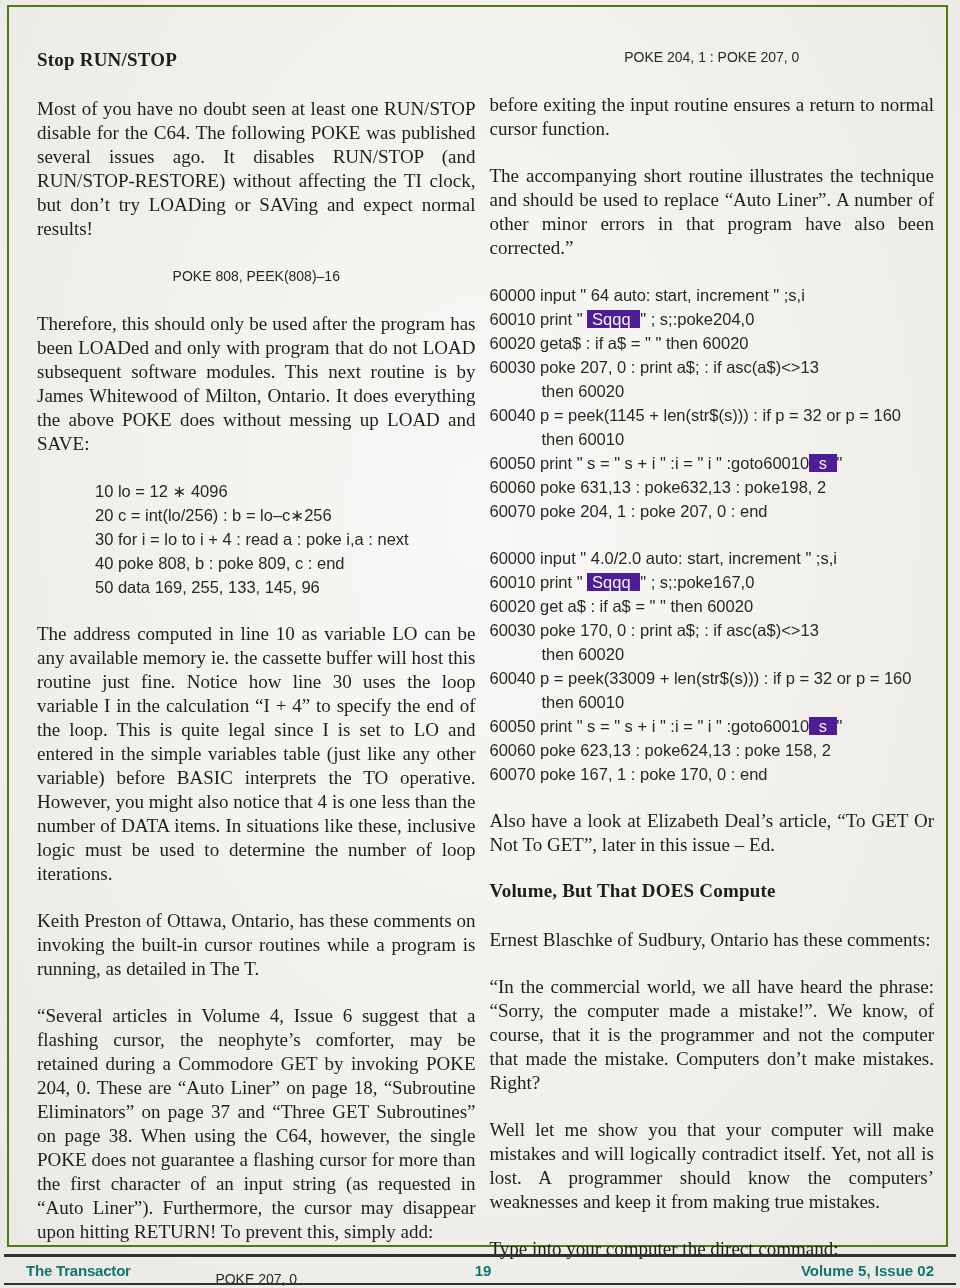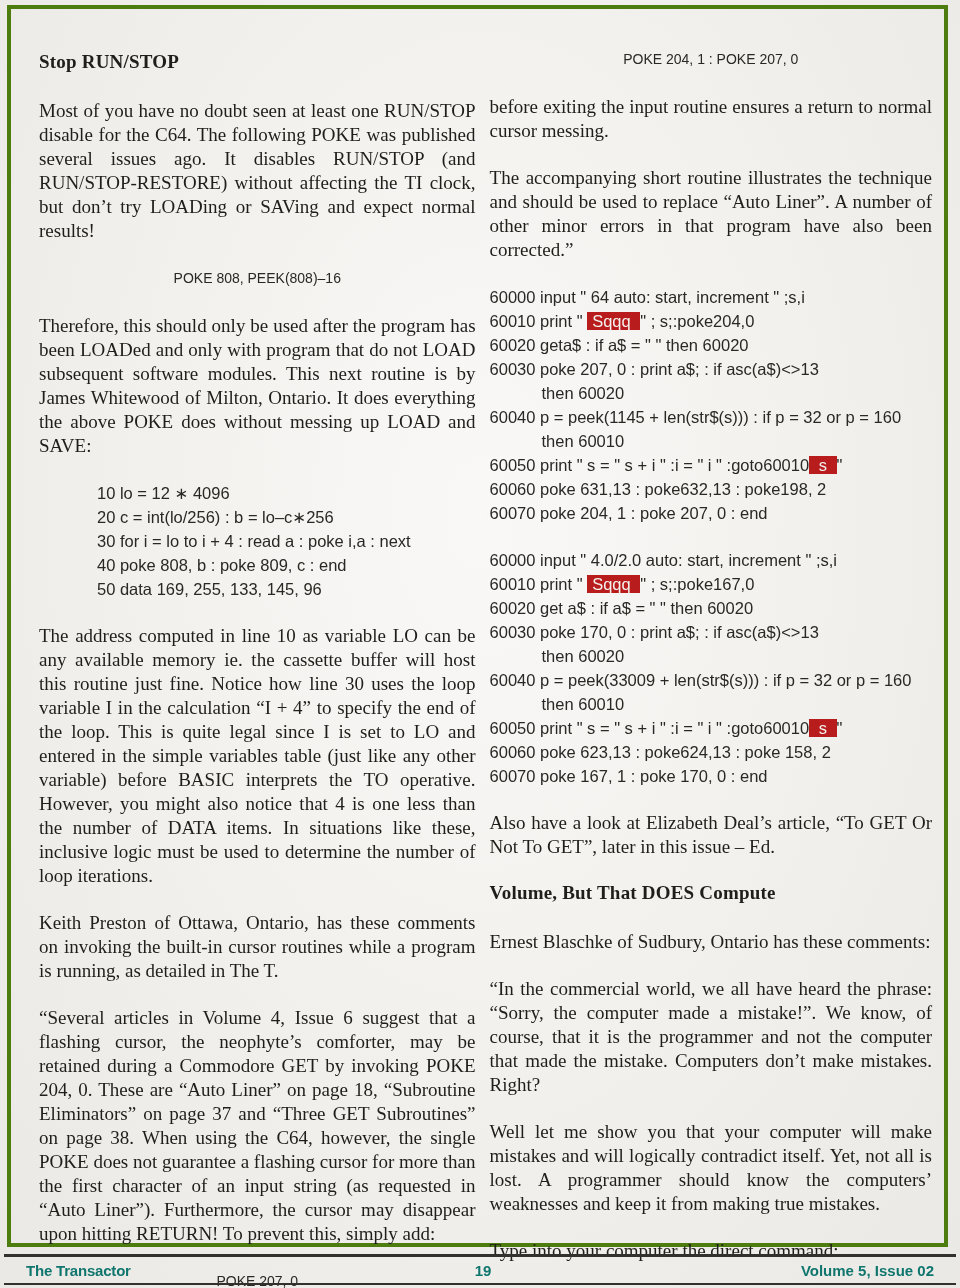--- a/index.html
+++ b/index.html
@@ -11,21 +11,21 @@
     background: #f3f2ee;
     background-image: radial-gradient(ellipse at 50% 40%, rgba(255,255,255,0.5), rgba(0,0,0,0.04));
     font-family: "Liberation Serif", serif;
     color: #201e1b;
     overflow: hidden;
   }
   .page-frame {
     position: absolute;
     left: 7px; top: 5px;
     width: 941px; height: 1242px;
-    border: 4px solid #4d7c0f;
+    border: 2px solid #4d7c0f;
     box-sizing: border-box;
   }
   .page-inner {
     display: flex;
     gap: 14px;
     padding: 36px 12px 0 28px;
     box-sizing: border-box;
   }
   .col { width: 440px; }
   .col.right { width: 446px; }
@@ -54,21 +54,21 @@
     font-family: "Liberation Sans", sans-serif;
     font-size: 16.5px;
     line-height: 24px;
     margin: 0 0 23px 0;
     color: #2a2825;
     white-space: nowrap;
   }
   .listing.indented { padding-left: 58px; }
   .code-line.cont { padding-left: 52px; }
   .inv {
-    background: #b91c1c;
+    background: #4c1d95;
     color: #f3f2ee;
     padding: 0 5px;
   }
   .u {
     text-underline-offset: 3px;
   }
 
   .footer-rule-top {
     position: absolute;
     left: 4px; right: 4px; top: 1254px;
@@ -115,21 +115,21 @@
           <div class="code-line"><span>50 data 169, 255, 133, 145, 96</span></div>
         </div>
         <p class="para">The address computed in line 10 as variable LO can be any available memory ie. the cassette buffer will host this routine just fine. Notice how line 30 uses the loop variable I in the calculation “I + 4” to specify the end of the loop. This is quite legal since I is set to LO and entered in the simple variables table (just like any other variable) before BASIC interprets the TO operative. However, you might also notice that 4 is one less than the number of DATA items. In situations like these, inclusive logic must be used to determine the number of loop iterations.</p>
         <p class="para">Keith Preston of Ottawa, Ontario, has these comments on invoking the built-in cursor routines while a program is running, as detailed in The T.</p>
         <p class="para">“Several articles in Volume 4, Issue 6 suggest that a flashing cursor, the neophyte’s comforter, may be retained during a Commodore GET by invoking POKE 204, 0. These are “Auto Liner” on page 18, “Subroutine Eliminators” on page 37 and “Three GET Subroutines” on page 38. When using the C64, however, the single POKE does not guarantee a flashing cursor for more than the first character of an input string (as requested in “Auto Liner”). Furthermore, the cursor may disappear upon hitting RETURN! To prevent this, simply add:</p>
         <div class="code-center">POKE 207, 0</div>
         <p class="para">in any line after the GET. A further:</p>
       </div>
     <div class="col right" id="col-right">
         <div class="code-center">POKE 204, 1 : POKE 207, 0</div>
-        <p class="para">before exiting the input routine ensures a return to normal cursor messing.</p>
+        <p class="para">before exiting the input routine ensures a return to normal cursor function.</p>
         <p class="para">The accompanying short routine illustrates the technique and should be used to replace “Auto Liner”. A number of other minor errors in that program have also been corrected.”</p>
         <div class="listing">
           <div class="code-line"><span>60000 input " </span><span class="u">64 auto</span><span>: start, increment " ;s,i</span></div>
           <div class="code-line"><span>60010 print " </span><span class="inv"> Sqqq </span><span> " ; s;:poke204,0</span></div>
           <div class="code-line"><span>60020 geta$ : if a$ = " "  then 60020</span></div>
           <div class="code-line"><span>60030 poke 207, 0 : print a$; : if asc(a$)&lt;&gt;13</span></div>
           <div class="code-line cont"><span>then 60020</span></div>
           <div class="code-line"><span>60040 p = peek(1145 + len(str$(s))) : if p = 32 or p = 160</span></div>
           <div class="code-line cont"><span>then 60010</span></div>
           <div class="code-line"><span>60050 print " s = " s + i " :i = " i " :goto60010</span><span class="inv"> s </span><span> "</span></div>

